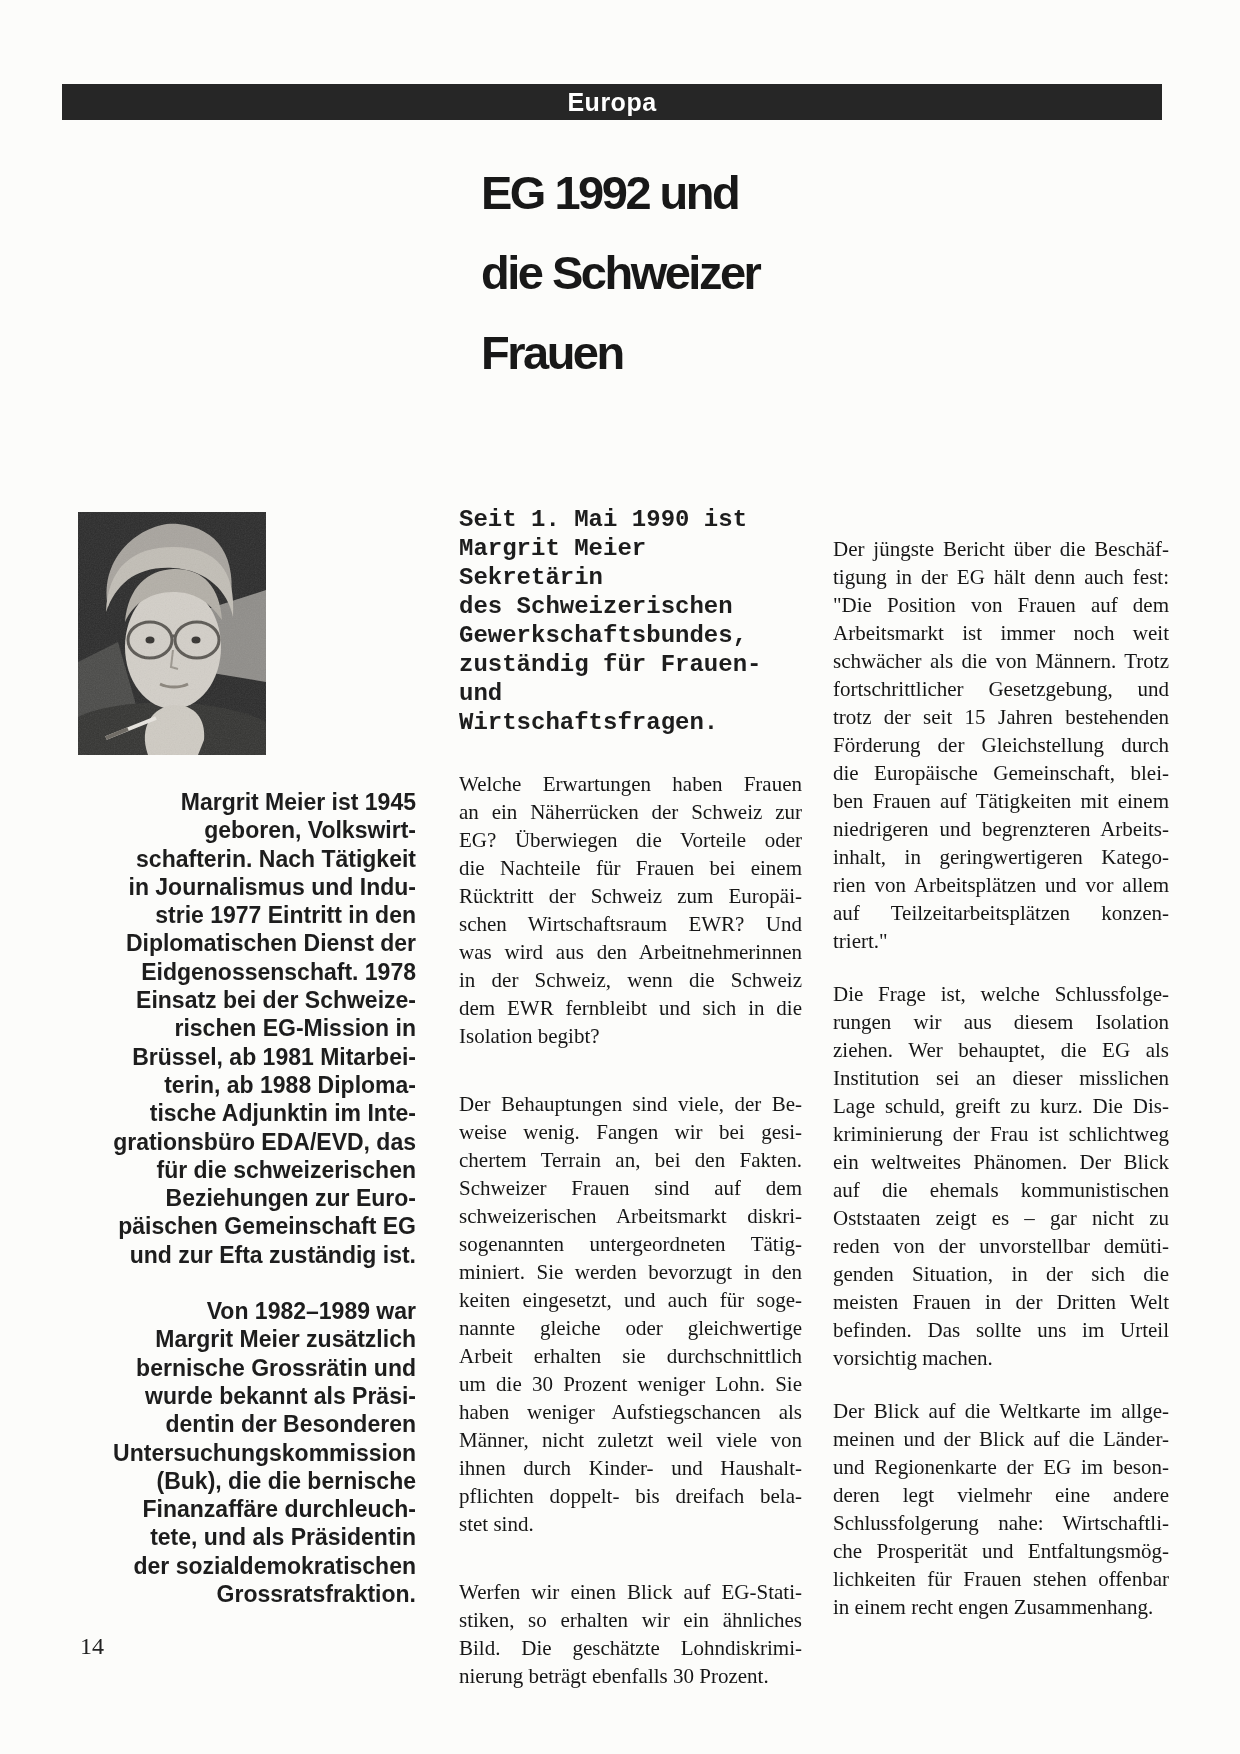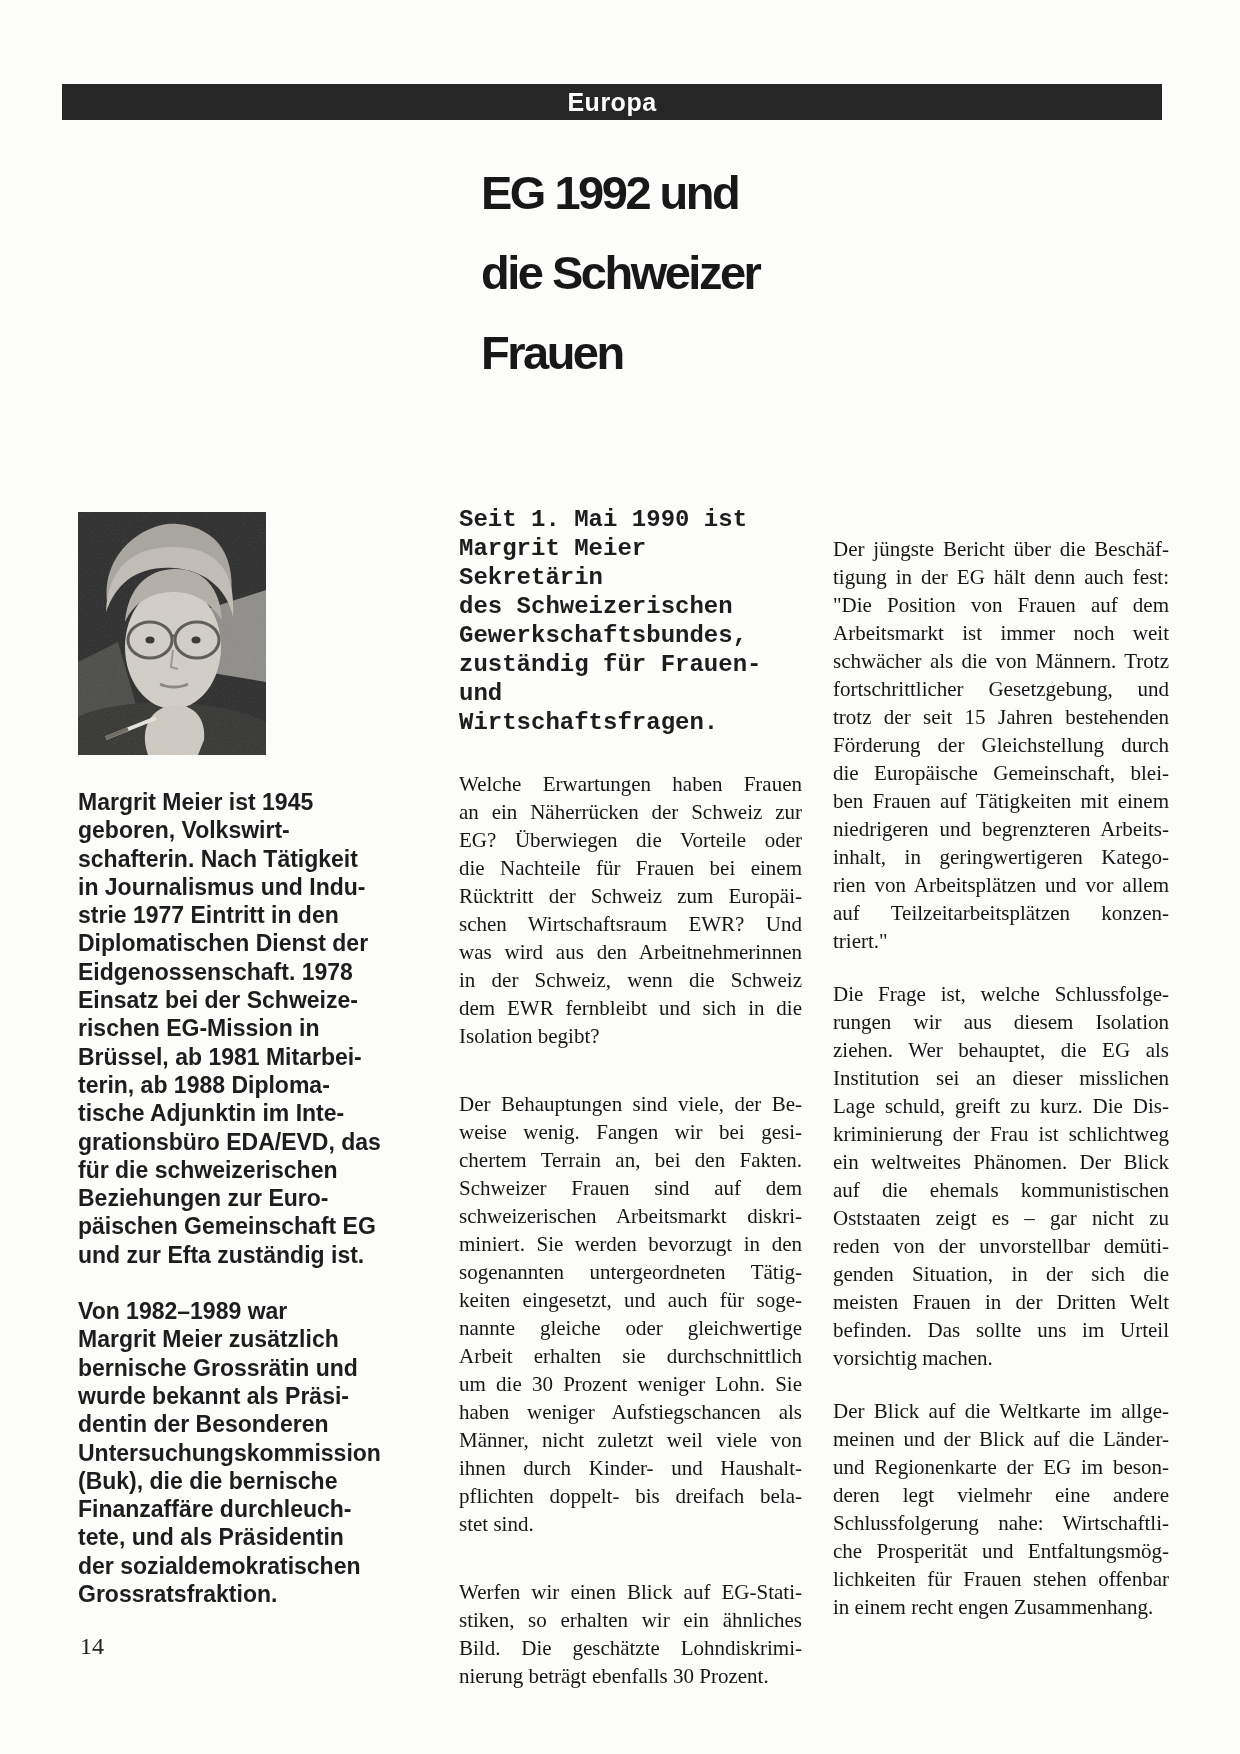--- a/index.html
+++ b/index.html
@@ -29,21 +29,21 @@
     font-weight:bold;font-size:47px;line-height:80px;
     letter-spacing:-2.5px;color:#181818;margin-left:35px;
   }
   
   .portrait{position:absolute;left:78px;top:512px;width:188px;height:243px;}
   .portrait svg{display:block;width:100%;height:100%;}
   
   .col-left{
     position:absolute;left:78px;top:788px;width:338px;
     font-family:"Liberation Sans","DejaVu Sans",sans-serif;
-    font-weight:bold;font-size:23px;line-height:28.3px;color:#1d1d1d;
+    font-weight:bold;font-size:23px;line-height:28.3px;color:#1d1d1d;text-align:right;
   }
   .col-left .para + .para{margin-top:28px;}
   .col-middle{position:absolute;left:459px;top:505px;width:343px;}
   .col-middle .intro{
     font-family:Liberation Mono, monospace;
     font-weight:bold;font-size:24px;line-height:29px;color:#1d1d1d;
     margin-bottom:33px;
   }
   .col-right{position:absolute;left:833px;top:506px;width:336px;}
   .body-para{
@@ -177,22 +177,22 @@
         <div class="line">in der Schweiz, wenn die Schweiz</div>
         <div class="line">dem EWR fernbleibt und sich in die</div>
         <div class="line">Isolation begibt?</div>
       </div>
     <div class="body-para justify-lines">
         <div class="line">Der Behauptungen sind viele, der Be-</div>
         <div class="line">weise wenig. Fangen wir bei gesi-</div>
         <div class="line">chertem Terrain an, bei den Fakten.</div>
         <div class="line">Schweizer Frauen sind auf dem</div>
         <div class="line">schweizerischen Arbeitsmarkt diskri-</div>
+        <div class="line">sogenannten untergeordneten Tätig-</div>
         <div class="line">miniert. Sie werden bevorzugt in den</div>
-        <div class="line">sogenannten untergeordneten Tätig-</div>
         <div class="line">keiten eingesetzt, und auch für soge-</div>
         <div class="line">nannte gleiche oder gleichwertige</div>
         <div class="line">Arbeit erhalten sie durchschnittlich</div>
         <div class="line">um die 30 Prozent weniger Lohn. Sie</div>
         <div class="line">haben weniger Aufstiegschancen als</div>
         <div class="line">Männer, nicht zuletzt weil viele von</div>
         <div class="line">ihnen durch Kinder- und Haushalt-</div>
         <div class="line">pflichten doppelt- bis dreifach bela-</div>
         <div class="line">stet sind.</div>
       </div>

